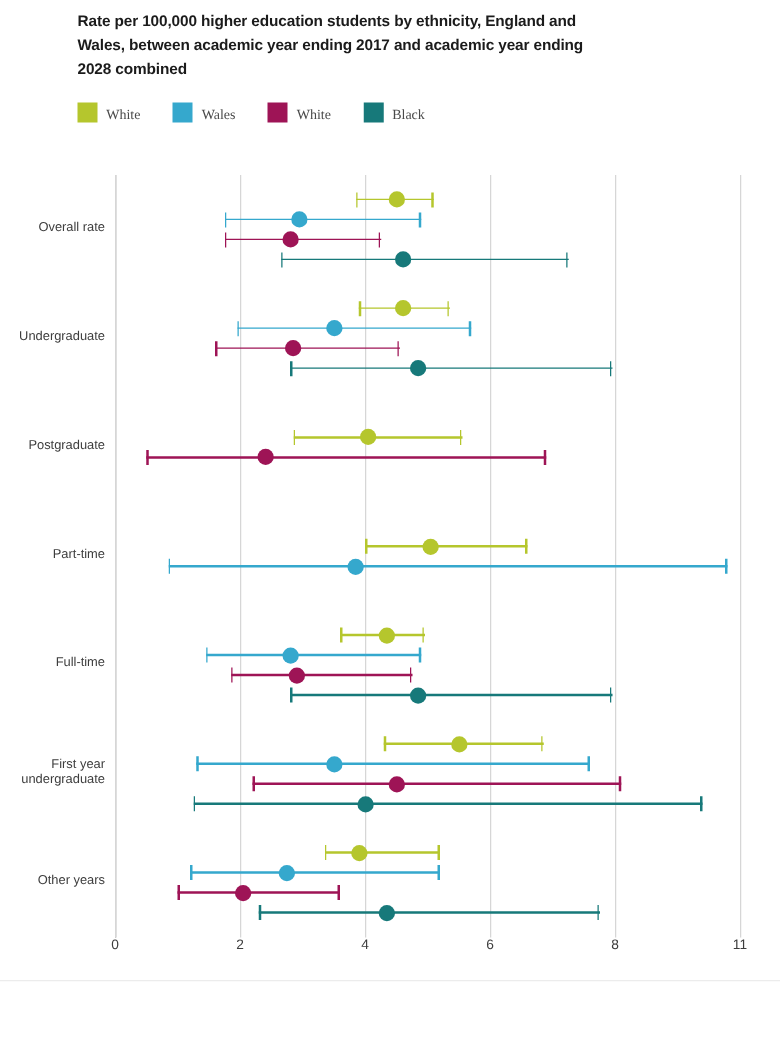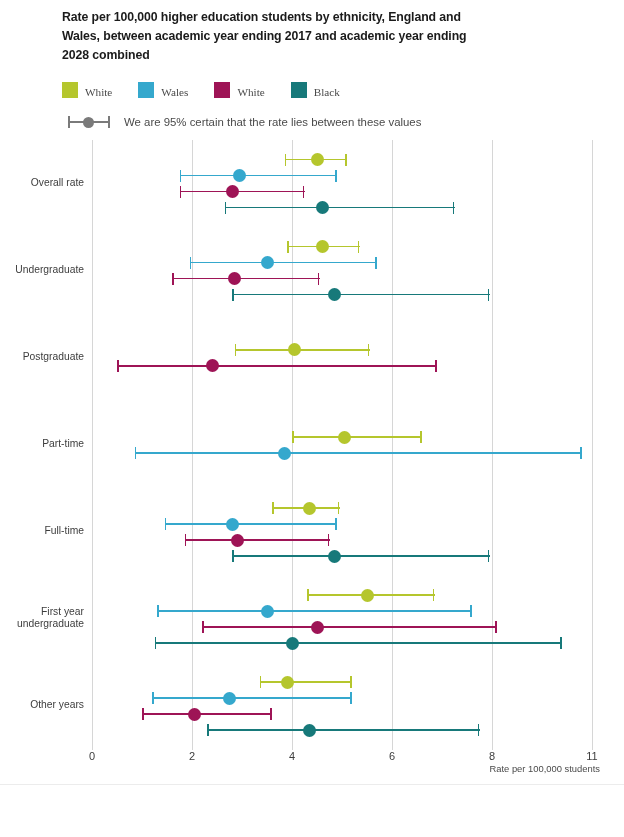--- a/index.html
+++ b/index.html
@@ -209,29 +209,20 @@
       <div class="legend-item">
         <span class="legend-swatch" style="background: rgb(158, 20, 86);"></span>
         <span class="legend-label">White</span>
       </div>
       <div class="legend-item">
         <span class="legend-swatch" style="background: rgb(23, 121, 122);"></span>
         <span class="legend-label">Black</span>
       </div>
     </div>
 
-  <div id="ci-legend">
-    <span id="ci-legend-glyph">
-      <span class="bar"></span>
-      <span class="cap l"></span>
-      <span class="cap r"></span>
-      <span class="dot"></span>
-    </span>
-    <span id="ci-legend-text">We are 95% certain that the rate lies between these values</span>
-  </div>
 
   <div id="plot">
     <div id="cat-labels">
         <div class="cat-label" style="top: 36.5714px;">
           <div>Overall rate</div>
         </div>
         <div class="cat-label" style="top: 123.714px;">
           <div>Undergraduate</div>
         </div>
         <div class="cat-label" style="top: 210.857px;">
@@ -407,17 +398,16 @@
   </div>
 
   <div id="x-axis">
       <div class="x-tick-label" style="left: 92px;">0</div>
       <div class="x-tick-label" style="left: 192px;">2</div>
       <div class="x-tick-label" style="left: 292px;">4</div>
       <div class="x-tick-label" style="left: 392px;">6</div>
       <div class="x-tick-label" style="left: 492px;">8</div>
       <div class="x-tick-label" style="left: 592px;">11</div>
     </div>
-  <div id="x-axis-title">Rate per 100,000 students</div>
 
   <div id="caption-divider"></div>
 
 </div>
 
 </body></html>

